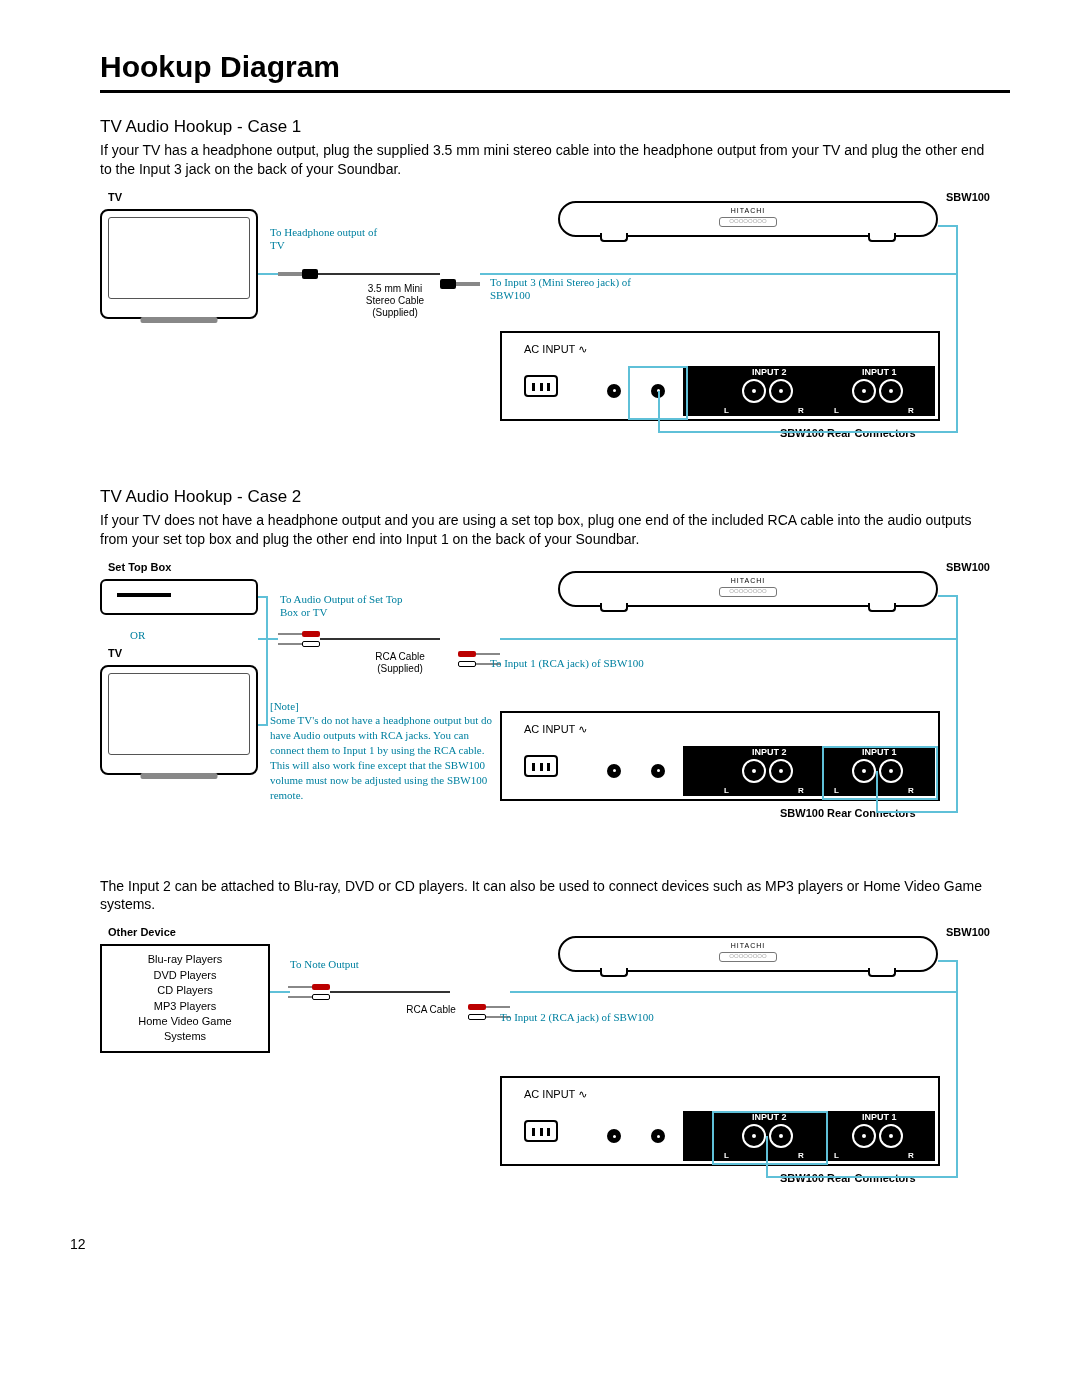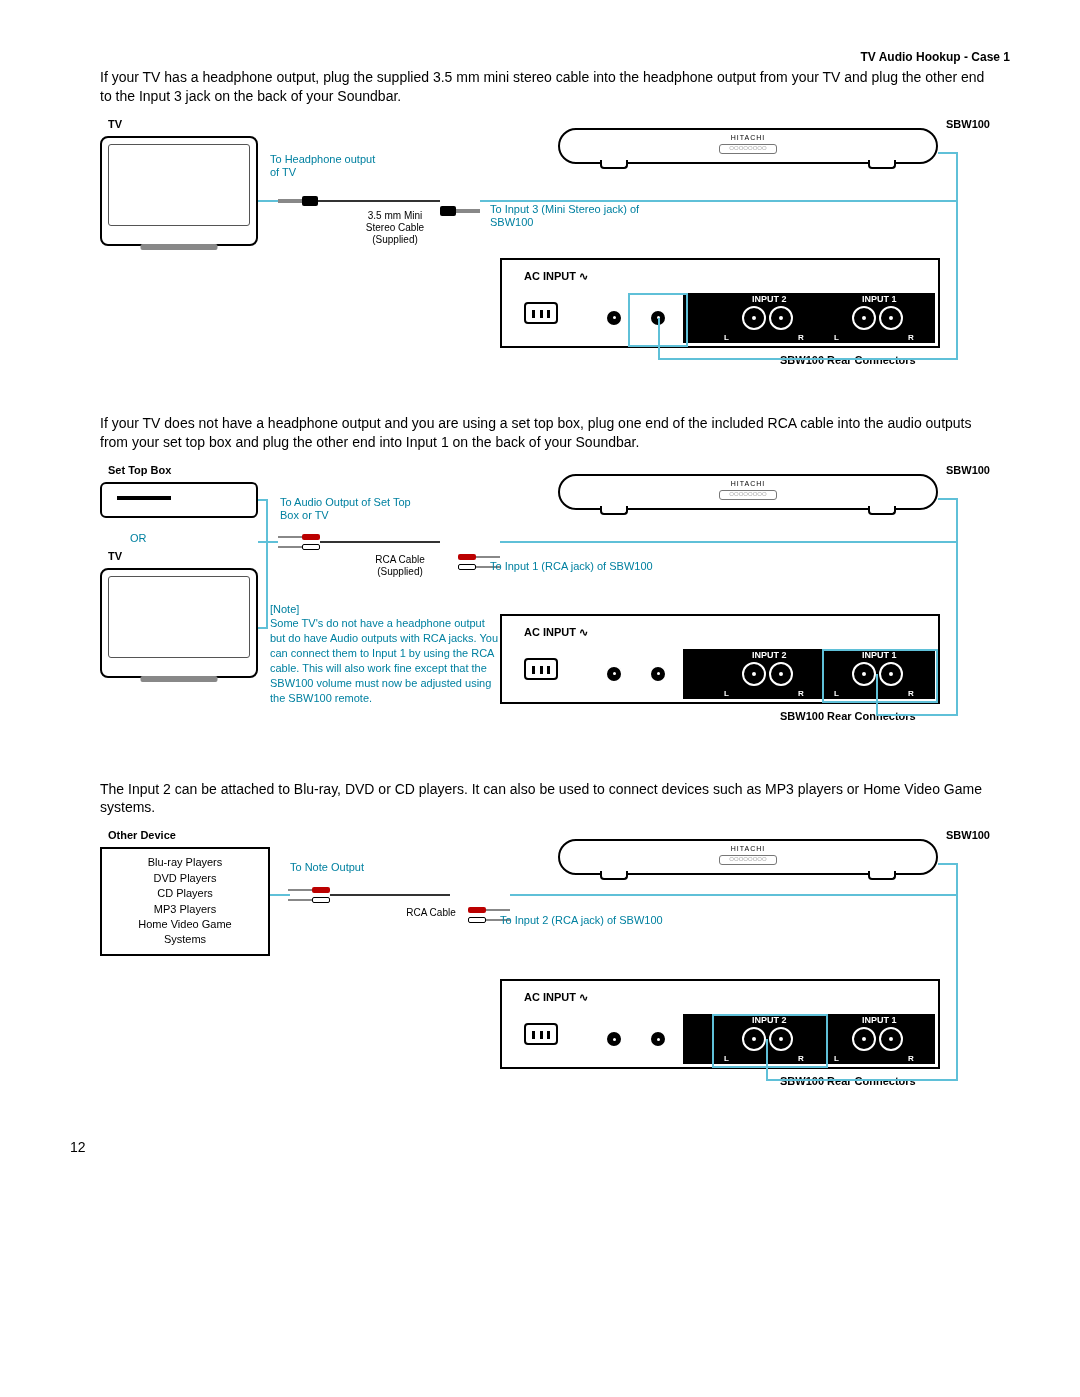--- a/index.html
+++ b/index.html
@@ -1,21 +1,21 @@
 <!DOCTYPE html>
 <html><head>
 <meta charset="utf-8">
 <style>
   * { box-sizing: border-box; margin: 0; padding: 0; }
   html, body { width: 1080px; background: #fff; font-family: Arial, Helvetica, sans-serif; color: #000; }
   .page { width: 1080px; padding: 50px 70px 40px 100px; position: relative; }
   .title { font-size: 30px; font-weight: bold; border-bottom: 3px solid #000; padding-bottom: 6px; margin-bottom: 24px; }
-  .section-heading { font-size: 12px; font-weight: bold; margin-bottom: 4px; text-align: right; }
+  .section-heading { font-size: 17px; font-weight: normal; margin-bottom: 4px; }
   .body-text { font-size: 14px; line-height: 1.35; margin-bottom: 12px; max-width: 890px; }
-  .blue { color: #0080a0; }
+  .blue { color: #0080a0; font-family: Liberation Serif, serif; }
   .small { font-size: 11px; }
   .diagram { position: relative; width: 890px; margin-bottom: 26px; margin-top: 12px; }
   .d1 { height: 270px; }
   .d2 { height: 290px; }
   .d3 { height: 280px; }
   .abs { position: absolute; }
   .label { font-size: 11px; font-weight: bold; }
   
   .tv-frame { border: 2px solid #000; border-radius: 8px; background: #fff; }
   .tv-inner { position:absolute; inset:6px 6px 18px 6px; border:1px solid #555; border-radius:3px; background:#fff; }
@@ -24,21 +24,21 @@
   .settop-slot { position:absolute; left:10%; right:55%; top:40%; height:4px; background:#000; }
   .other-box { border:2px solid #000; background:#fff; padding:6px 21px; text-align:center; font-size:11px; line-height:1.4; }
   
   .soundbar { border:2px solid #000; border-radius:18px; background:#fff; }
   .soundbar-brand { position:absolute; left:50%; top:4px; transform:translateX(-50%); font-size:7px; letter-spacing:1px;}
   .soundbar-screen { position:absolute; left:50%; top:14px; transform:translateX(-50%); width:58px; height:10px; border:1px solid #777; border-radius:3px; font-size:6px; text-align:center; color:#aaa; }
   .soundbar-feet { position:absolute; bottom:-7px; width:28px; height:9px; border:2px solid #000; border-top:none; border-radius:0 0 4px 4px; background:#fff; }
   
   .rear-panel { border:2px solid #000; background:#fff; }
   .rear-band { position:absolute; left:181px; right:3px; top:33px; bottom:3px; background:#000; }
-  .ac-label { position:absolute; left:22px; top:10px; font-size:11px; font-weight:bold; }
+  .ac-label { position:absolute; left:22px; top:10px; font-size:11px; font-weight:normal; }
   .ac-port { position:absolute; left:22px; top:42px; width:34px; height:22px; border:2px solid #000; border-radius:4px; }
   .ac-pins { position:absolute; left:6px; top:6px; right:6px; height:8px; display:flex; justify-content:space-between;}
   .ac-pins span{ width:3px; background:#000;}
   .port-strip { position:absolute; top:33px; bottom:3px; display:flex; align-items:center; justify-content:center; gap:3px;}
   .port-round { width:24px; height:24px; border-radius:50%; border:2px solid #fff; background:#000; display:flex; align-items:center; justify-content:center;}
   .port-round.small-port { width:18px; height:18px; }
   .port-round .inner { width:10px; height:10px; border-radius:50%; background:#fff; border:3px solid #000;}
   .port-round.small-port .inner{ width:7px; height:7px; border-width:2px;}
   .port-label { position:absolute; top:34px; font-size:9px; font-weight:bold; color:#fff; }
   .lr-label { position:absolute; bottom:4px; font-size:8px; color:#fff; font-weight:bold;}
@@ -63,20 +63,21 @@
   .caption-center { text-align:center; font-size:10px; line-height:1.2; }
   .rear-caption { font-size:11px; font-weight:bold; }
   .note-box { font-size:11px; line-height:1.35; max-width:230px; }
   .pg { position:absolute; left:70px; bottom:20px; font-size:14px; }
   .input-highlight { position:absolute; border:2px solid #5fc0d8; pointer-events:none; }
 </style>
 </head>
 <body>
 
 <div class="page">
+  <div class="title">Hookup Diagram</div>
 
   <div class="section-heading">TV Audio Hookup - Case 1</div>
   <div class="body-text">If your TV has a headphone output, plug the supplied 3.5 mm mini stereo cable into the headphone output from your TV and plug the other end to the Input 3 jack on the back of your Soundbar.</div>
 
   <div class="diagram d1">
 
     <span class="abs label" style="left:8px; top:0;">TV</span>
     <div class="abs tv-frame" style="left:0; top:18px; width:158px; height:110px;">
       <div class="tv-inner"></div>
         <div class="tv-stand"></div>
@@ -152,20 +153,21 @@
 
     <div class="abs wire h" style="left:380px; top:82px; width:478px;"></div>
     <div class="abs wire v" style="left:856px; top:34px; height:208px;"></div>
     <div class="abs wire h" style="left:838px; top:34px; width:20px;"></div>
     <div class="abs wire h" style="left:558px; top:240px; width:300px;"></div>
     <div class="abs wire v" style="left:558px; top:200px; height:42px;"></div>
 
     <div class="abs wire h" style="left:158px; top:82px; width:20px;"></div>
   </div>
 
+  <div class="section-heading">TV Audio Hookup - Case 2</div>
   <div class="body-text">If your TV does not have a headphone output and you are using a set top box, plug one end of the included RCA cable into the audio outputs from your set top box and plug the other end into Input 1 on the back of your Soundbar.</div>
 
   <div class="diagram d2">
     <span class="abs label" style="left:8px; top:0;">Set Top Box</span>
     <div class="abs settop" style="left:0; top:18px; width:158px; height:36px;">
       <div class="settop-slot"></div>
     </div>
     <span class="abs blue" style="left:30px; top:68px; font-size:11px;">OR</span>
     <span class="abs label" style="left:8px; top:86px;">TV</span>
     <div class="abs tv-frame" style="left:0; top:104px; width:158px; height:110px;">

